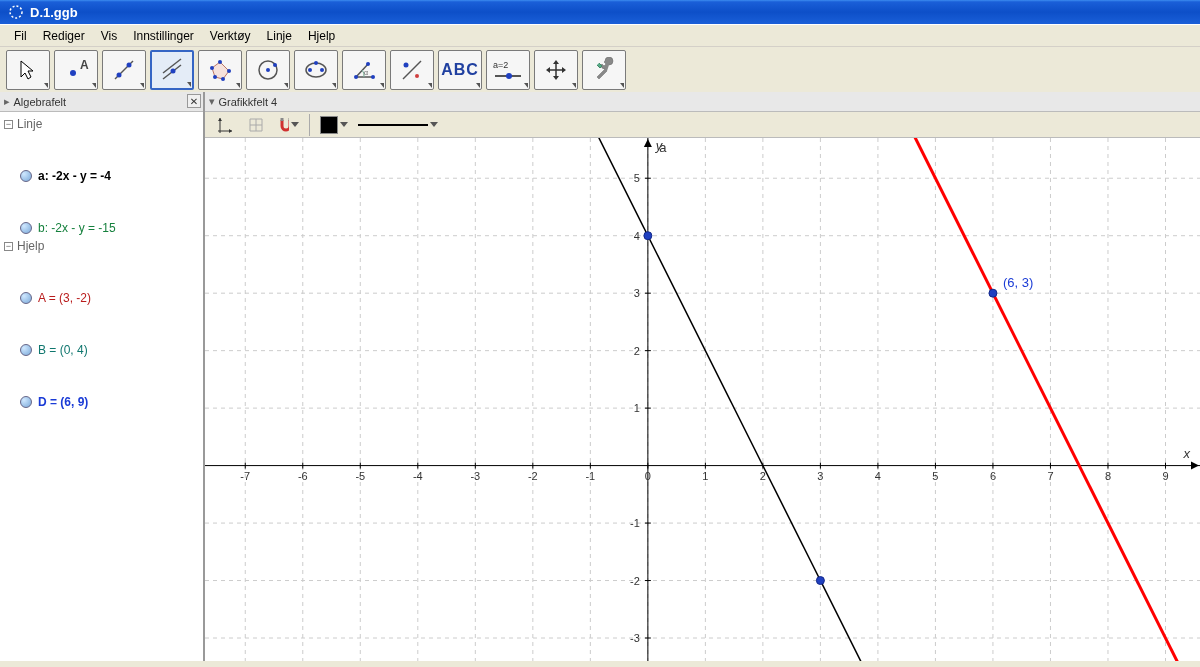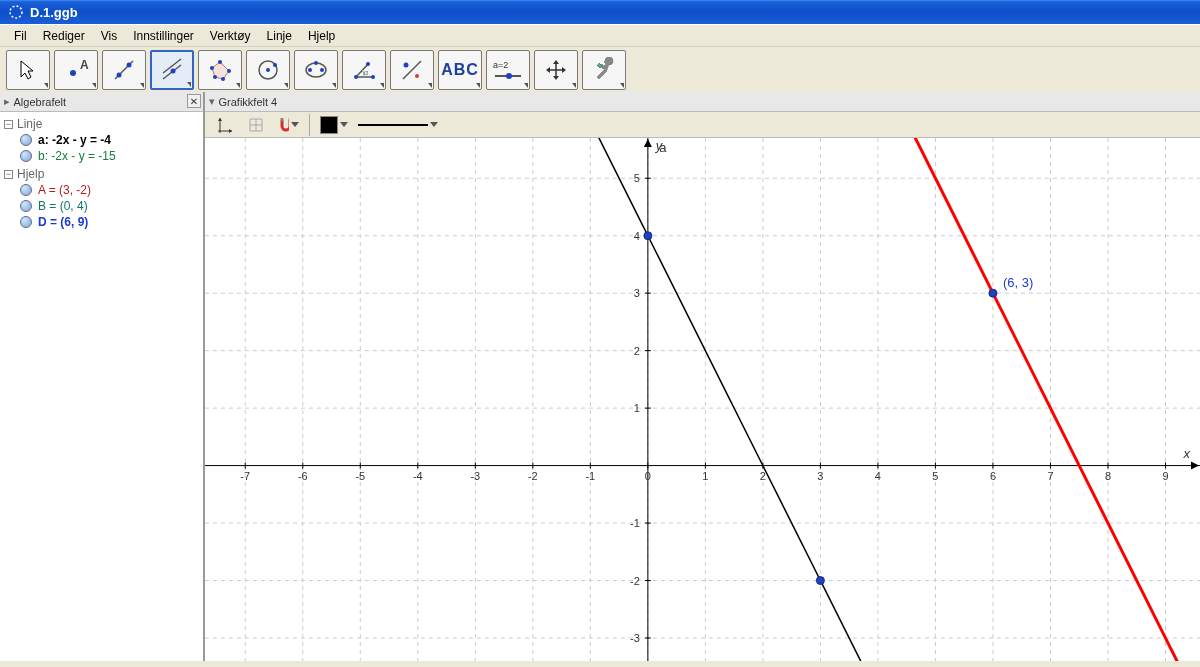--- a/index.html
+++ b/index.html
@@ -18,21 +18,21 @@
   
   .main { display: flex; height: calc(667px - 30px - 22px - 46px); background: #ece9d8; }
   
   .algebra-panel { width: 205px; background: #fff; border-right: 2px solid #999; display: flex; flex-direction: column; }
   .panel-header { height: 20px; background: #e8e8e8; border-bottom: 1px solid #bbb; display: flex; align-items: center; padding: 0 4px; font-size: 11px; color: #333; position: relative; }
   .panel-header .arrow-icon { margin-right: 4px; color: #666; }
   .panel-close { position: absolute; right: 2px; top: 2px; width: 14px; height: 14px; border: 1px solid #999; display: flex; align-items: center; justify-content: center; font-size: 10px; cursor: pointer; background: #f0f0f0; }
   .tree { padding: 4px; font-size: 12px; }
   .tree-group { margin-bottom: 2px; }
   .tree-group-label { display: flex; align-items: center; color: #666; cursor: pointer; padding: 1px 0; }
-  .tree-item { display: flex; align-items: center; padding: 1px 0 1px 16px; cursor: pointer; }
+  .tree-item { display: flex; align-items: center; padding: 1px 0 1px 16px; cursor: pointer; margin-top: 36px; }
   .bullet { width: 12px; height: 12px; border-radius: 50%; background: radial-gradient(circle at 30% 30%, #cfe8ff, #7aa8d8); border: 1px solid #668; margin-right: 6px; flex-shrink: 0; }
   .toggle-box { width: 9px; height: 9px; border: 1px solid #888; display: inline-flex; align-items: center; justify-content: center; margin-right: 4px; font-size: 9px; line-height: 1; }
   
   .graphics-panel { flex: 1; display: flex; flex-direction: column; background: #fff; }
   .gfx-header { height: 20px; background: #e8e8e8; border-bottom: 1px solid #bbb; display: flex; align-items: center; padding: 0 4px; font-size: 11px; color: #333; }
   .gfx-toolbar { height: 26px; background: #ece9d8; border-bottom: 1px solid #bbb; display: flex; align-items: center; padding: 0 8px; gap: 10px; }
   .gfx-tool { width: 22px; height: 22px; display: flex; align-items: center; justify-content: center; cursor: pointer; }
   .line-style { width: 70px; height: 2px; background: #000; }
   .color-swatch { width: 18px; height: 18px; background: #000; border: 1px solid #888; }
   .mini-arrow { width: 0; height: 0; border-left: 4px solid transparent; border-right: 4px solid transparent; border-top: 5px solid #555; margin-left: 2px; }

